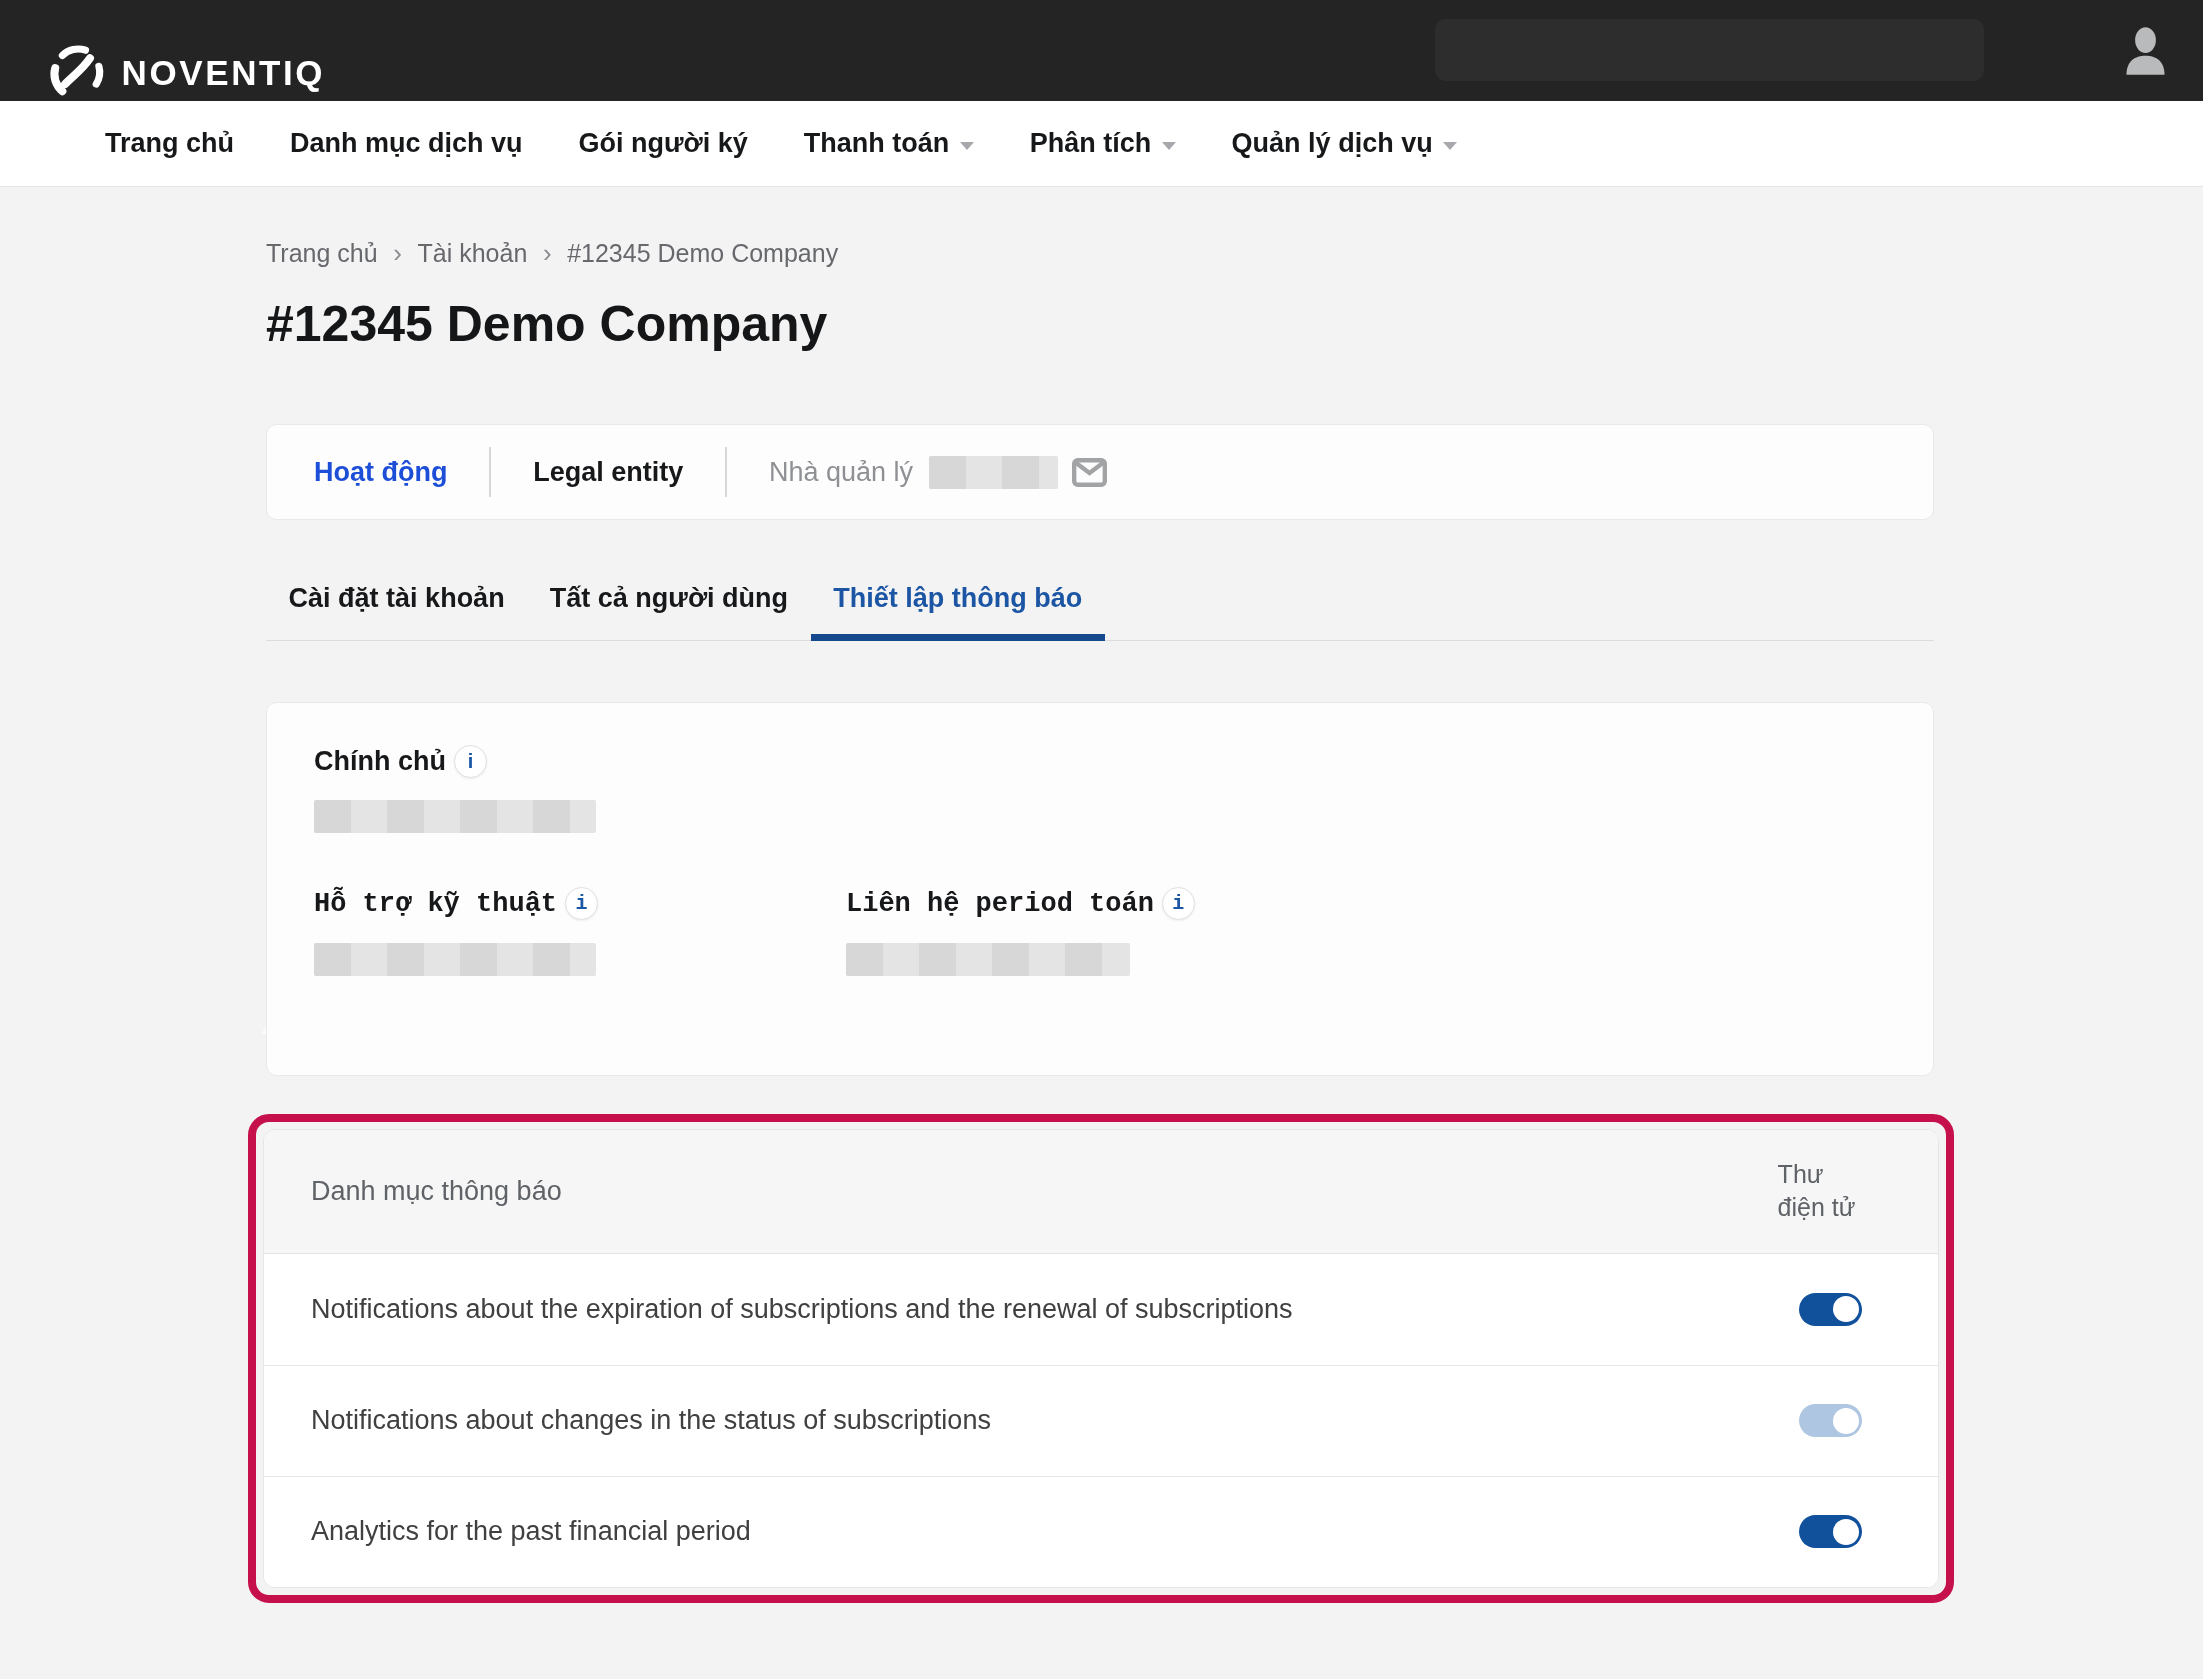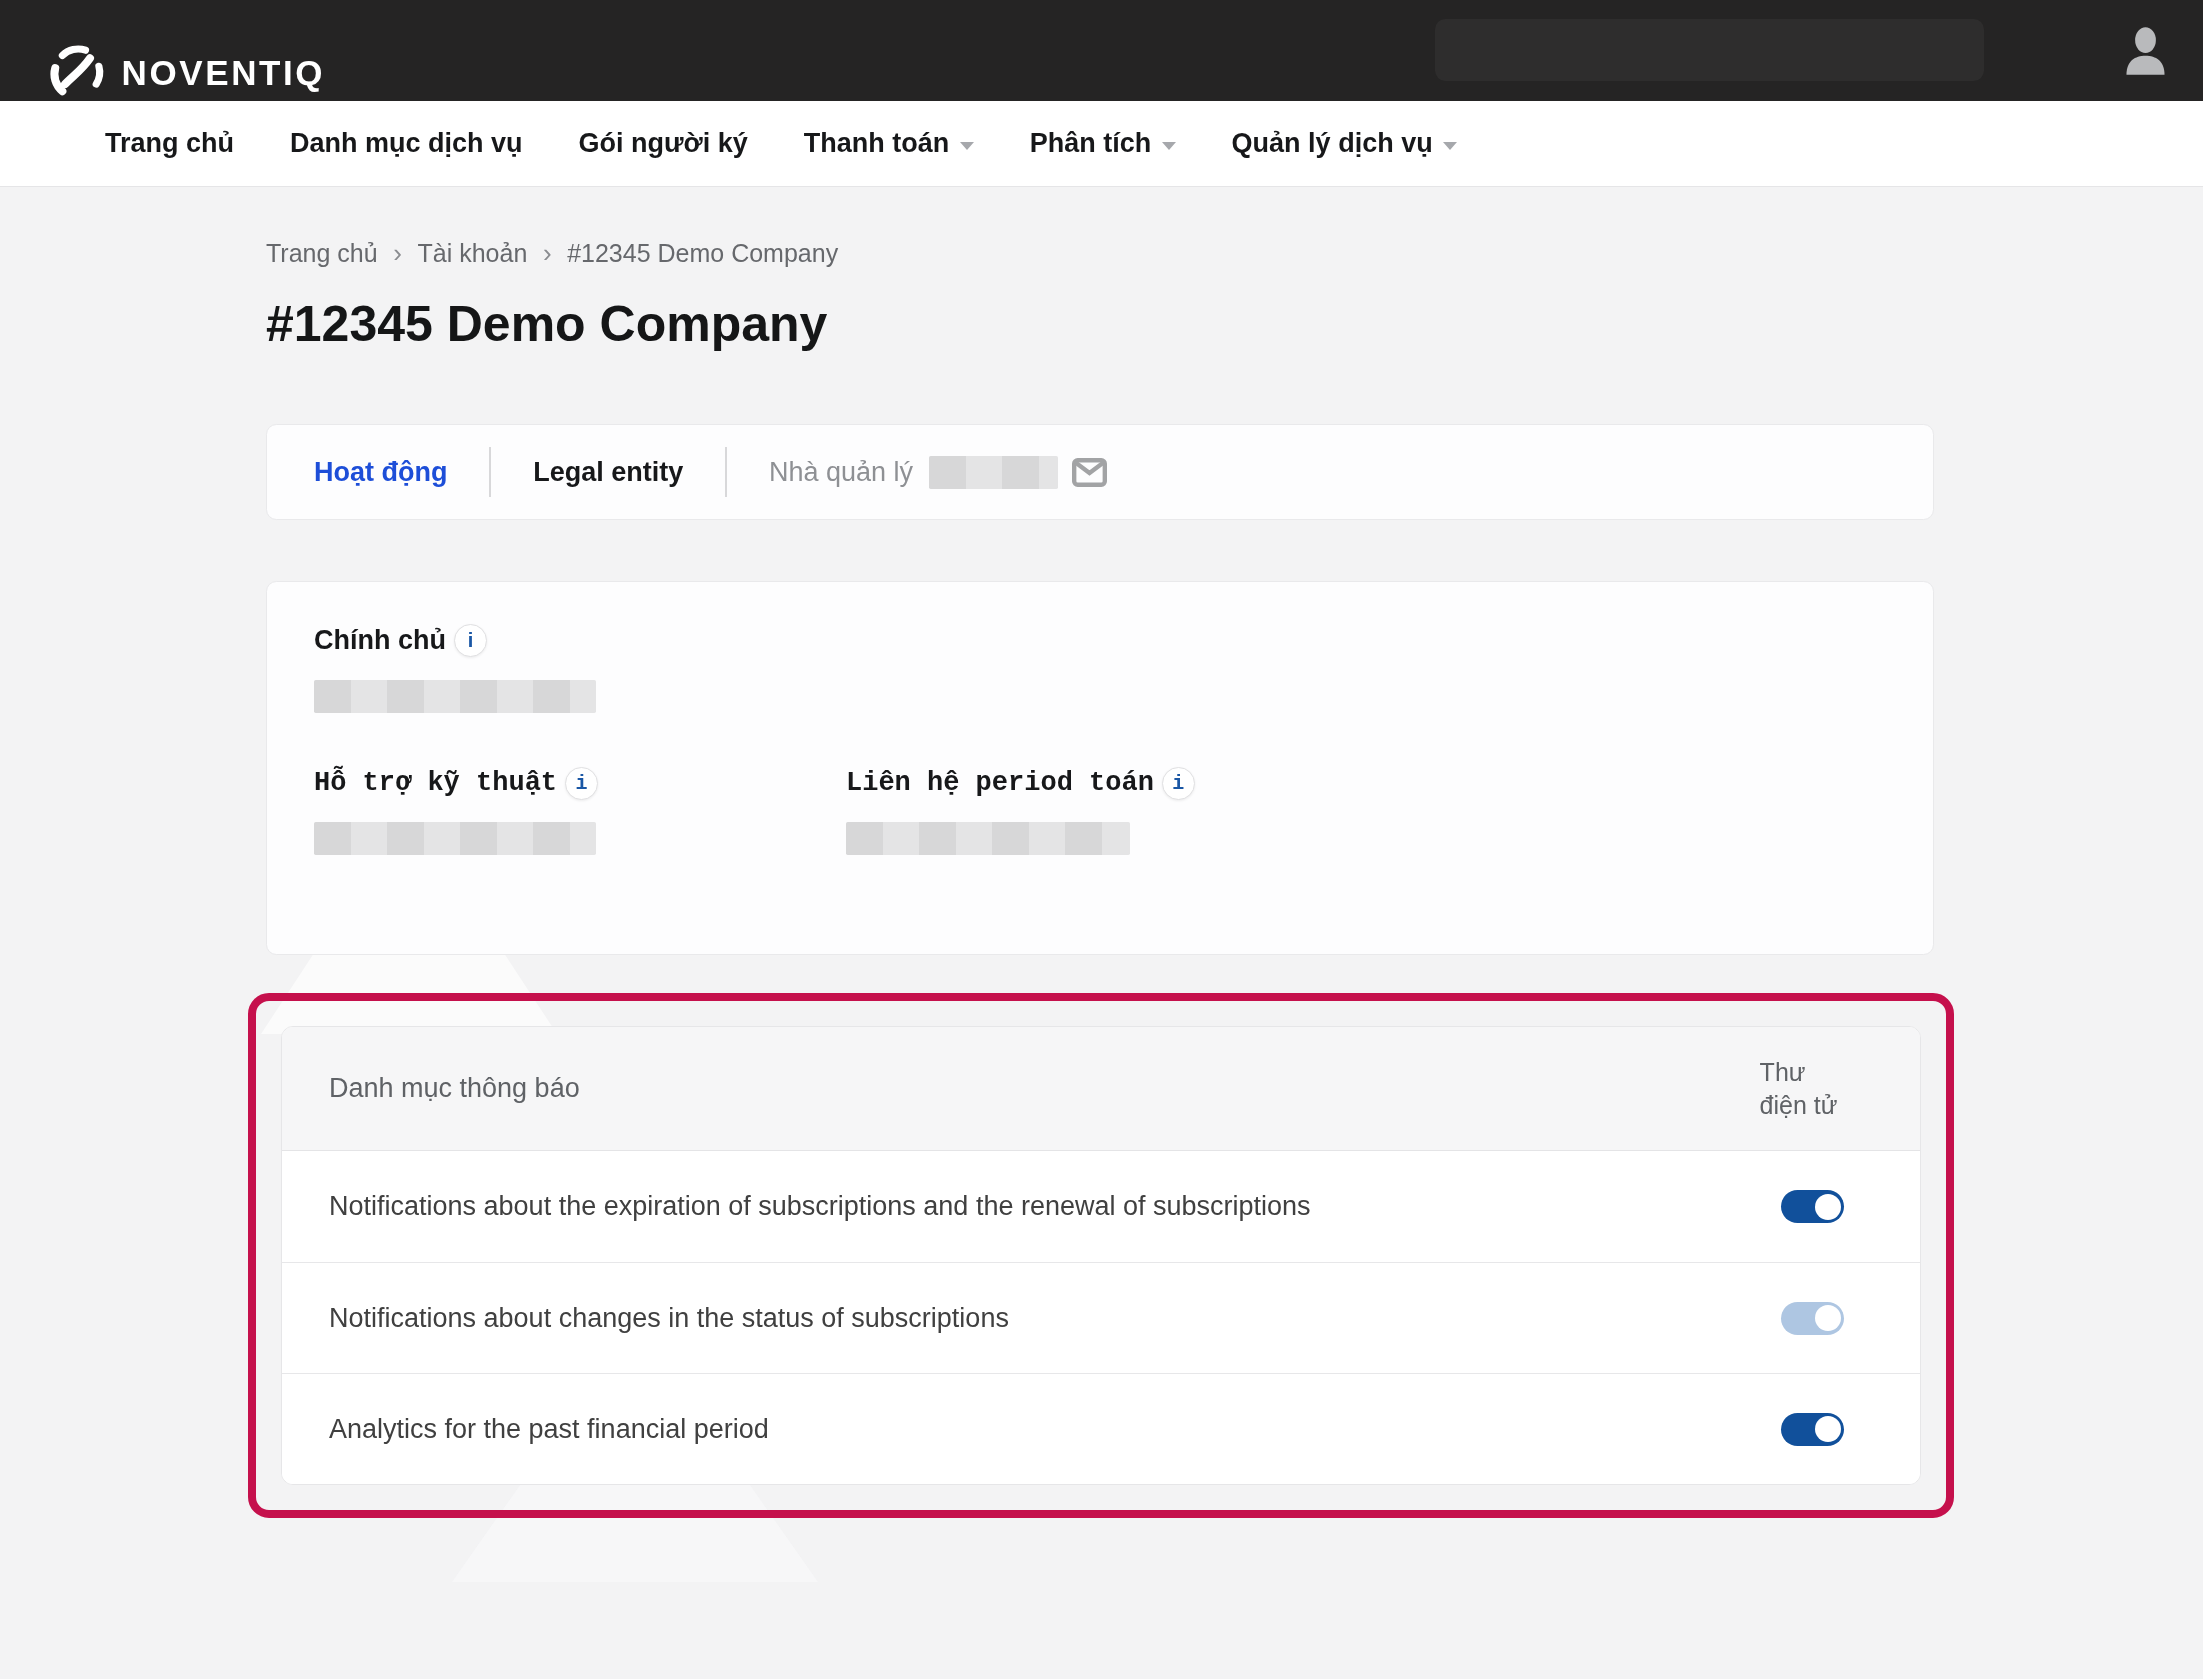--- a/index.html
+++ b/index.html
@@ -66,21 +66,21 @@
   .c-label { display:flex; align-items:center; gap:8px; font-size:27px; font-weight:600; color:#17181A; }
   .info-icon { width:33px; height:33px; border-radius:50%; background:#fff; border:1.7px solid #E0E0E2;
                box-shadow:0 0.9px 2.6px rgba(0,0,0,.07); display:flex; align-items:center; justify-content:center;
                color:#1A57A5; font-size:20px; font-weight:700; font-style:normal; cursor:pointer; }
   .c-redact { width:282px; height:33px; margin-top:22.6px; }
   .c-redact2 { width:284px; height:33px; margin-top:22.6px; }
   .c-row2 { display:grid; grid-template-columns:532px 1fr; margin-top:54px;font-family:Liberation Mono, monospace; }
 
   
   .highlight { margin:38px 0 0 -18px; width:1706px; border:8.7px solid #C5104C; border-radius:21px;
-               padding:25px; }
+               padding:7px; }
   .notif-card { background:#FFFFFF; border:1.7px solid #E6E6E8; border-radius:12px; overflow:hidden; }
   .notif-head { height:124px; background:#F6F6F7; border-bottom:1.7px solid #E4E4E6;
                 display:flex; align-items:center; justify-content:space-between; padding:0 47px; }
   .notif-head .cat { font-size:27px; color:#5F6266; }
   .notif-head .email-col { width:96px; margin-right:17.4px; font-size:25px; color:#5F6266; line-height:33px; }
   .notif-row { height:111px; display:flex; align-items:center; justify-content:space-between;
                padding:0 47px; background:#fff; }
   .notif-row + .notif-row { border-top:1.7px solid #E7E7E9; }
   .notif-row .lbl { font-size:27px; color:#404040; }
 
@@ -162,20 +162,25 @@
       <span class="mgr-label">Nhà quản lý</span>
       <span class="redact mgr-redact"></span>
       <span class="mail-icon">
         <svg width="35" height="29" viewBox="0 0 40 33" fill="none">
           <rect x="2.5" y="2.5" width="35" height="28" rx="4" stroke="#A2A3A5" stroke-width="5"></rect>
           <path d="M4 5 L20 17 L36 5" stroke="#A2A3A5" stroke-width="5" fill="none"></path>
         </svg>
       </span>
     </section>
 
+    <div class="tabs">
+      <div class="tab"><span>Cài đặt tài khoản</span></div>
+      <div class="tab"><span>Tất cả người dùng</span></div>
+      <div class="tab active"><span>Thiết lập thông báo</span></div>
+    </div>
 
     <section class="card contact-card">
       <div class="c-row1">
         <div class="c-label">
           <span>Chính chủ</span>
           <i class="info-icon">i</i>
         </div>
         <div class="redact c-redact"></div>
       </div>
       <div class="c-row2">

